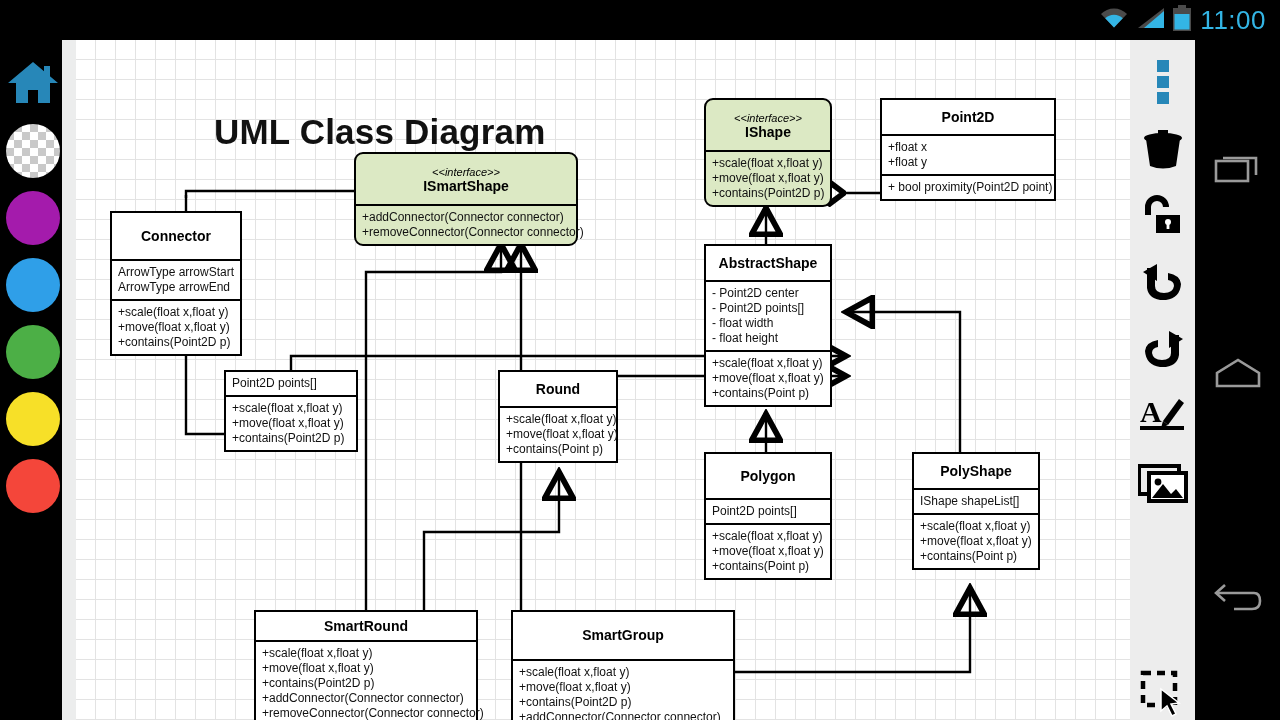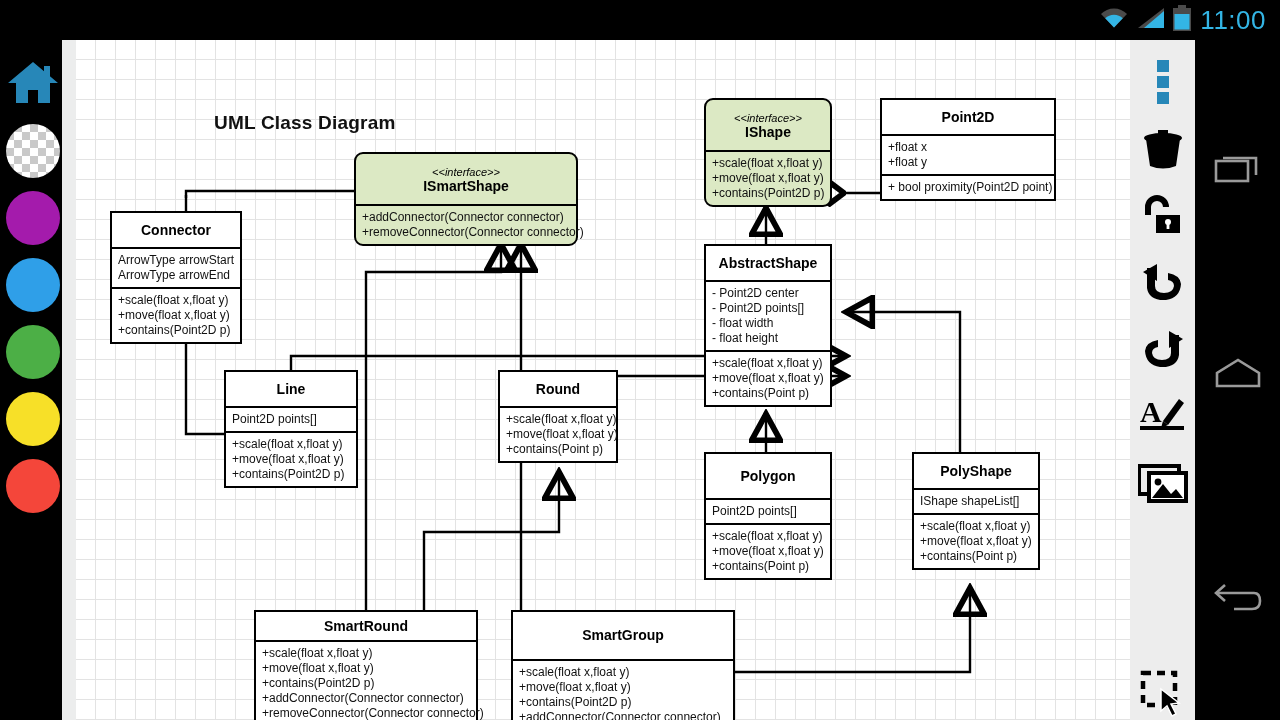--- a/index.html
+++ b/index.html
@@ -42,21 +42,21 @@
   
   .umlbox { position:absolute; border:2px solid #000; background:#fff; }
   .umlbox.iface { background:#dce9c4;border-radius:9px; }
   .sect { padding:4px 6px; }
   .sect + .sect { border-top:2px solid #000; }
   .title { text-align:center; font-weight:bold; font-size:14px; color:#000; line-height:15px; }
   .stereo { text-align:center; font-style:italic; font-size:11px; color:#000; line-height:14px; }
   .member { font-size:12px; color:#111; line-height:15px; white-space:nowrap; }
   .hdr { display:flex; flex-direction:column; justify-content:center; }
 
-  #pagetitle { position:absolute; left:138px; top:72px; font-size:19px; font-weight:bold; color:#111; letter-spacing:0.2px; }
+  #pagetitle { position:absolute; left:138px; top:72px; font-size:35px; font-weight:bold; color:#111; letter-spacing:0.2px; }
 
   svg.lines { position:absolute; left:0; top:0; width:1054px; height:680px; pointer-events:none; }
   svg.lines line, svg.lines polyline, svg.lines path { stroke:#000; stroke-width:2.4; fill:none; }
 </style>
 </head>
 <body>
 
 <div id="root">
 
   <div id="statusbar">
@@ -217,21 +217,21 @@
           <div class="sect">
             <div class="member">+float x</div>
             <div class="member">+float y</div>
           </div>
           <div class="sect">
             <div class="member">+ bool proximity(Point2D point)</div>
           </div>
         </div>
 
         <div class="umlbox" style="left:34px; top:171px; width:132px;">
-          <div class="sect hdr" style="height:34px;">
+          <div class="sect hdr" style="height:46px;">
             <div class="title">Connector</div>
           </div>
           <div class="sect">
             <div class="member">ArrowType arrowStart</div>
             <div class="member">ArrowType arrowEnd</div>
           </div>
           <div class="sect">
             <div class="member">+scale(float x,float y)</div>
             <div class="member">+move(float x,float y)</div>
             <div class="member">+contains(Point2D p)</div>
@@ -249,23 +249,20 @@
             <div class="member">- float height</div>
           </div>
           <div class="sect">
             <div class="member">+scale(float x,float y)</div>
             <div class="member">+move(float x,float y)</div>
             <div class="member">+contains(Point p)</div>
           </div>
         </div>
 
         <div class="umlbox" style="left:148px; top:330px; width:134px;">
-          <div class="sect hdr" style="height:34px;">
-            <div class="title">Line</div>
-          </div>
           <div class="sect">
             <div class="member">Point2D points[]</div>
           </div>
           <div class="sect">
             <div class="member">+scale(float x,float y)</div>
             <div class="member">+move(float x,float y)</div>
             <div class="member">+contains(Point2D p)</div>
           </div>
         </div>
 

